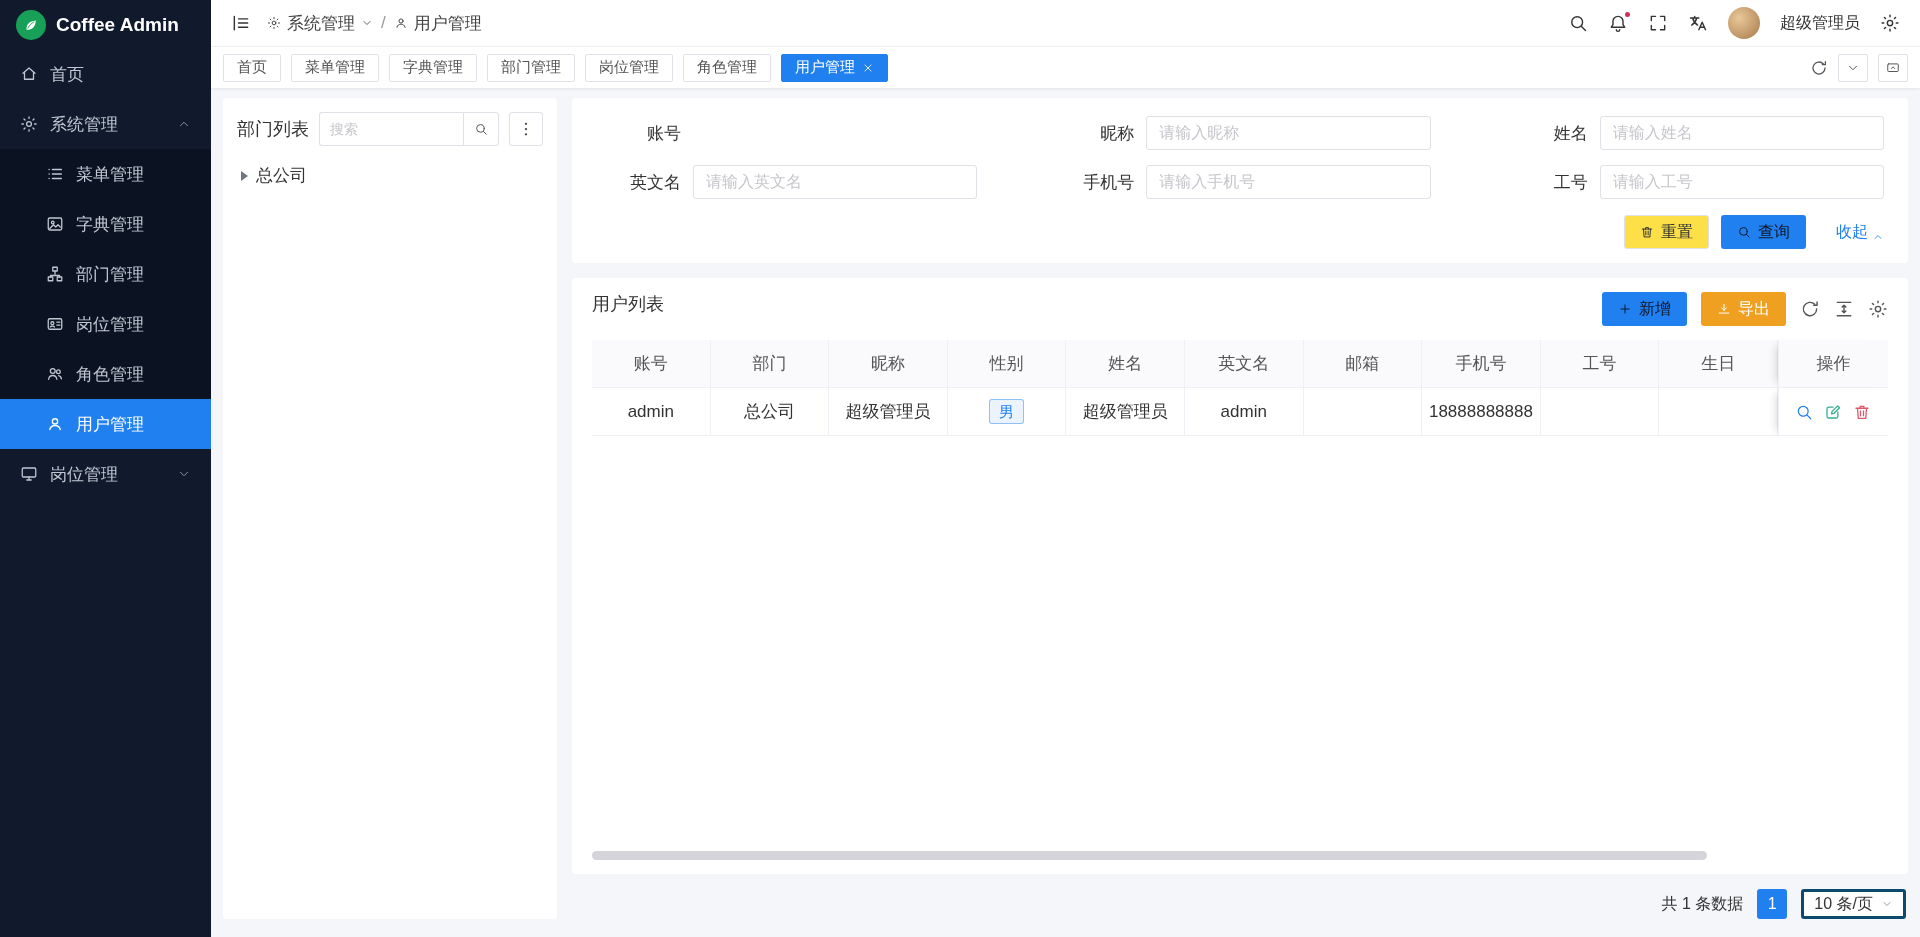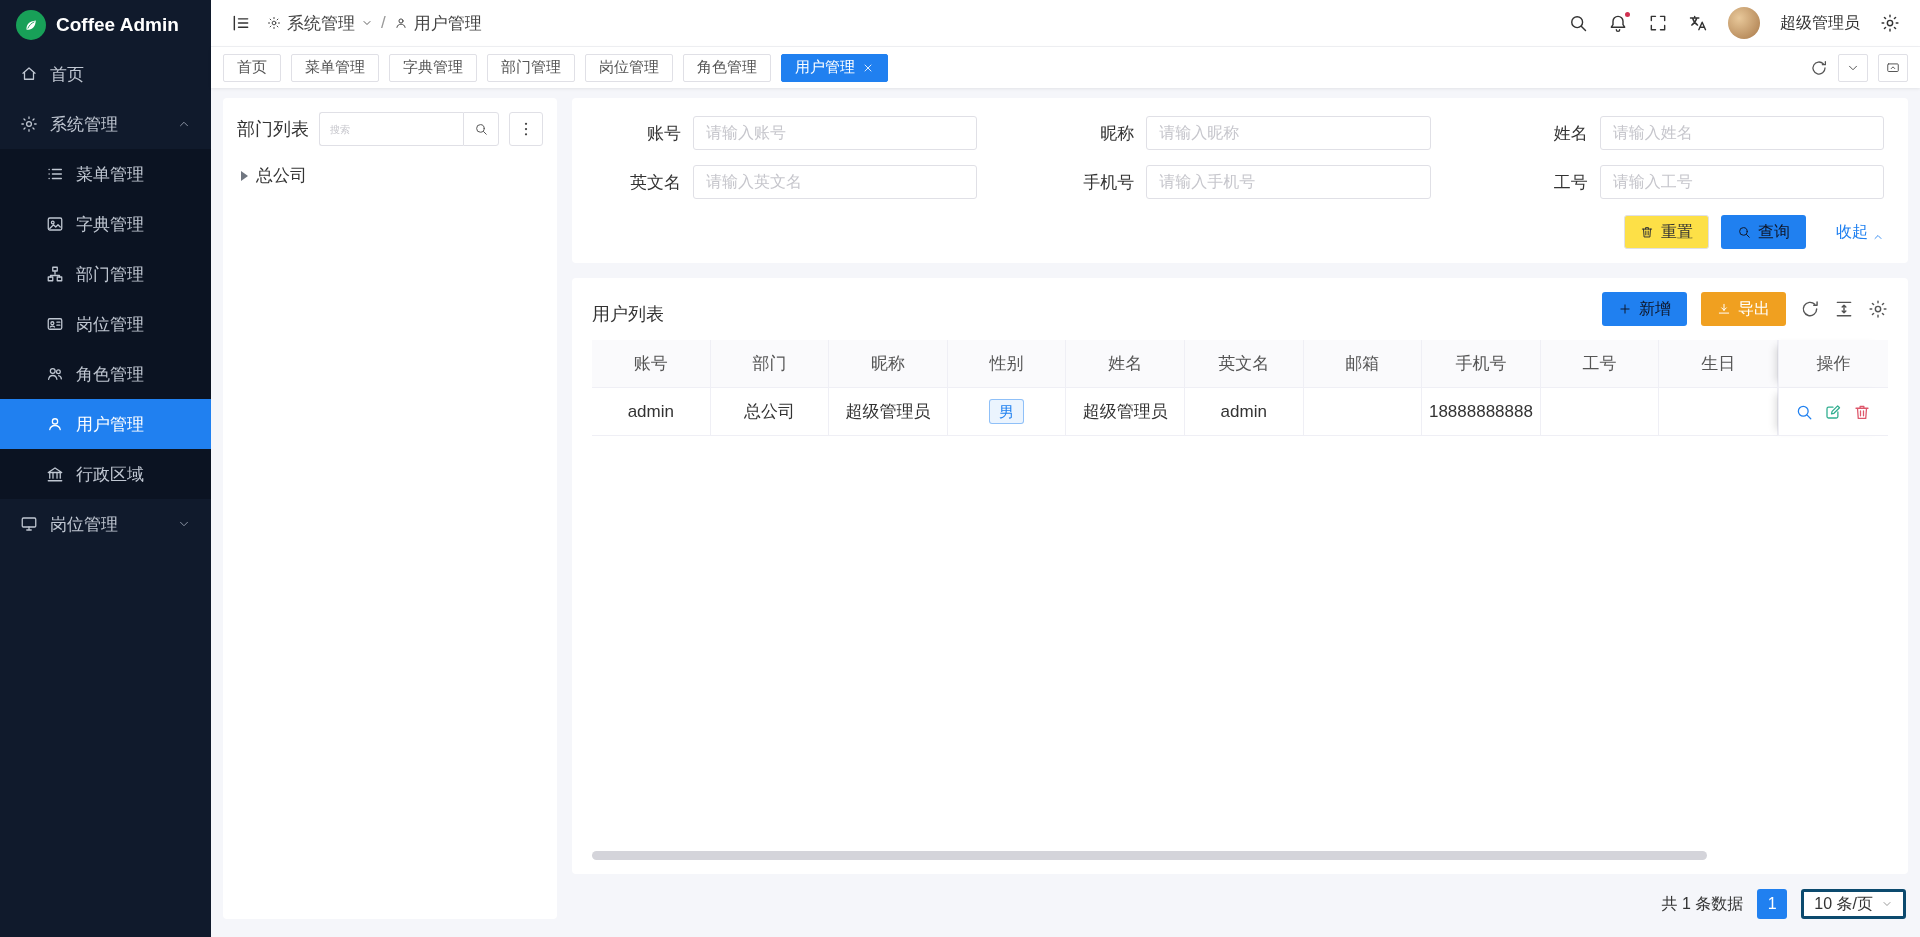--- a/index.html
+++ b/index.html
@@ -66,21 +66,21 @@
   
   .content { flex:1; display:flex; gap:15px; padding:10px 12px 18px; min-height:0; }
 
   .dept-panel { width:334px; background:#fff; border-radius:4px; padding:14px; flex-shrink:0;
                 display:flex; flex-direction:column; }
   .dept-header { display:flex; align-items:center; gap:10px; }
   .dept-title { font-size:18px; color:#333; white-space:nowrap; }
   .dept-search { flex:1; display:flex; min-width:0; }
   .dept-search input { flex:1; min-width:0; height:34px; border:1px solid #e0e0e6;
                        border-right:none; border-radius:3px 0 0 3px; padding:0 10px;
-                       font-size:10px; outline:none; font-family:inherit; }
+                       font-size:14px; outline:none; font-family:inherit; }
   .dept-search-btn { width:36px; height:34px; border:1px solid #e0e0e6; border-radius:0 3px 3px 0;
                      background:#fff; display:flex; align-items:center; justify-content:center;
                      color:#555; cursor:pointer; }
   .more-btn { width:34px; height:34px; border:1px solid #e0e0e6; border-radius:3px; background:#fff;
               display:flex; align-items:center; justify-content:center; color:#444; cursor:pointer; }
   .tree-node { margin-top:18px; display:flex; align-items:center; gap:8px; font-size:17px;
                color:#333; cursor:pointer; padding-left:4px; }
   .tree-caret { width:0; height:0; border-left:7px solid #707680; border-top:5px solid transparent;
                 border-bottom:5px solid transparent; }
 
@@ -101,21 +101,21 @@
          font-family:inherit; white-space:nowrap; }
   .btn-default { background:#fde047; border-color:#e0e0e6; color:#333; }
   .btn-primary { background:#2080f0; color:#0f172a; }
   .btn-warning { background:#f0a020; color:#fff; }
   .link-collapse { color:#2080f0; font-size:16px; display:flex; align-items:flex-end; gap:4px;
                    cursor:pointer; white-space:nowrap;padding-left:18px; }
 
   
   .table-card { background:#fff; border-radius:4px; padding:14px 20px; flex:1;
                 display:flex; flex-direction:column; min-height:0; }
-  .card-header { display:flex; align-items:flex-end; flex-shrink:0; }
+  .card-header { display:flex; align-items:flex-start; flex-shrink:0; }
   .card-title { font-size:18px; color:#333; }
   .card-tools { margin-left:auto; display:flex; align-items:center; gap:14px; }
   .tool-icon { color:#555; display:flex; cursor:pointer; }
 
   .table { margin-top:14px; }
   .t-head, .t-row { display:flex; }
   .t-cell { flex:1; min-width:0; height:48px; display:flex; align-items:center; justify-content:center;
             font-size:17px; border-right:1px solid #efeff5; border-bottom:1px solid #efeff5;
             white-space:nowrap; overflow:hidden; }
   .t-head .t-cell { background:#fafafc; color:#555; }
@@ -324,26 +324,20 @@
               <use href="#i-users"></use>
             </svg>
           <span>角色管理</span>
         </div>
         <div class="menu-item active">
           <svg class="ic">
               <use href="#i-user"></use>
             </svg>
           <span>用户管理</span>
         </div>
-        <div class="menu-item">
-          <svg class="ic">
-              <use href="#i-bank"></use>
-            </svg>
-          <span>行政区域</span>
-        </div>
       </div>
       <div class="menu-item">
         <svg class="ic">
             <use href="#i-monitor"></use>
           </svg>
         <span>岗位管理</span>
         <svg class="ic ic-sm arrow">
             <use href="#i-chevron-down"></use>
           </svg>
       </div>
@@ -478,21 +472,20 @@
           <span>总公司</span>
         </div>
       </section>
 
       <div class="right-col">
 
         <section class="search-card">
           <div class="form-grid">
             <div class="field">
               <label>账号</label>
-              <input type="text" placeholder="请输入账号" style="">
             </div>
             <div class="field">
               <label>昵称</label>
               <input type="text" placeholder="请输入昵称" style="">
             </div>
             <div class="field">
               <label>姓名</label>
               <input type="text" placeholder="请输入姓名" style="">
             </div>
             <div class="field">

